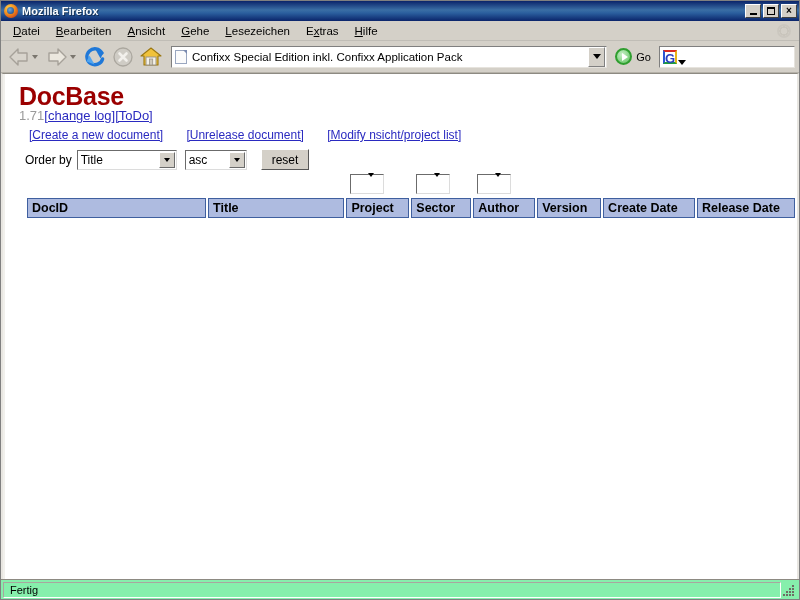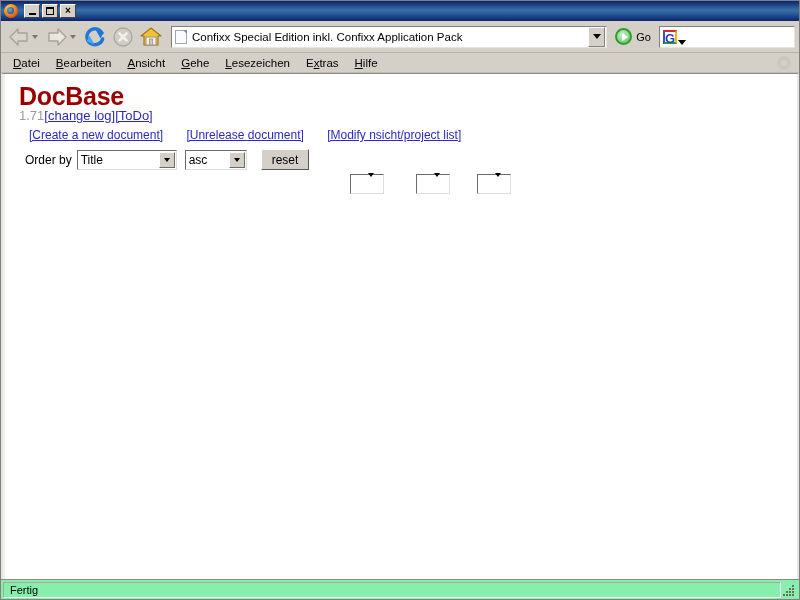--- a/index.html
+++ b/index.html
@@ -292,108 +292,109 @@
     background: #6e6b64;
   }
 </style>
 </head>
 <body>
 
 <div id="window">
 
   <div id="titlebar">
     <div id="titlebar-icon"></div>
+    <div id="titlebar-text">Mozilla Firefox</div>
     <div class="winbtn" id="btn-min">
         <span class="gl"></span>
       </div>
     <div class="winbtn" id="btn-max">
         <span class="gl"></span>
       </div>
     <div class="winbtn" id="btn-close">
         <span class="gl">×</span>
       </div>
-  </div>
-
-  <div id="navbar">
-
-    <div class="navbtn">
-      <span class="arrow-ico">
-        <svg width="24" height="22" viewBox="0 0 24 22">
-          <path d="M11 3 L3 11 L11 19 L11 15 L20 15 L20 7 L11 7 Z" fill="#d8d4cc" stroke="#a6a199" stroke-width="1.4" stroke-linejoin="round"></path>
-        </svg>
-      </span>
-      <span class="dropcaret"></span>
-    </div>
-
-    <div class="navbtn">
-      <span class="arrow-ico">
-        <svg width="24" height="22" viewBox="0 0 24 22">
-          <path d="M13 3 L21 11 L13 19 L13 15 L4 15 L4 7 L13 7 Z" fill="#ebe7de" stroke="#a6a199" stroke-width="1.4" stroke-linejoin="round"></path>
-        </svg>
-      </span>
-      <span class="dropcaret"></span>
-    </div>
-
-    <div class="navbtn">
-      <span id="reload-ico">
-        <svg width="24" height="24" viewBox="0 0 24 24">
-          <path d="M19 8 A8 8 0 1 0 19.6 14" fill="none" stroke="#1f78d8" stroke-width="3.4" stroke-linecap="round"></path>
-          <path d="M12.5 4.5 L20.5 7.5 L17.5 13.5 Z" fill="#1f78d8"></path>
-          <path d="M11.5 19.5 L3.5 16.5 L6.5 10.5 Z" fill="#4fa4f0"></path>
-        </svg>
-      </span>
-    </div>
-
-    <div class="navbtn">
-      <span id="stop-ico">
-        <svg width="24" height="24" viewBox="0 0 24 24">
-          <circle cx="12" cy="12" r="9" fill="#cfccc5" stroke="#aba79f" stroke-width="1.3"></circle>
-          <path d="M8.5 8.5 L15.5 15.5 M15.5 8.5 L8.5 15.5" stroke="#f2f0ec" stroke-width="2.6" stroke-linecap="round"></path>
-        </svg>
-      </span>
-    </div>
-
-    <div class="navbtn">
-      <span id="home-ico">
-        <svg width="24" height="24" viewBox="0 0 24 24">
-          <path d="M12 3 L22 11 L19 11 L19 20 L5 20 L5 11 L2 11 Z" fill="#f0c23a" stroke="#9a7712" stroke-width="1.1" stroke-linejoin="round"></path>
-          <rect x="7" y="12" width="10" height="8" fill="#f3f1ea" stroke="#9a9488" stroke-width="1"></rect>
-          <rect x="10.5" y="14" width="3.2" height="6" fill="#cfc9ba" stroke="#9a9488" stroke-width=".8"></rect>
-        </svg>
-      </span>
-    </div>
-
-    <div id="urlbar">
-      <span id="url-favicon"></span>
-      <span id="url-text">Confixx Special Edition inkl. Confixx Application Pack</span>
-      <span id="url-dropdown">
-        <span class="tri-down"></span>
-      </span>
-    </div>
-
-    <div id="go-btn">
-      <span id="go-circle"></span>
-      <span id="go-label">Go</span>
-    </div>
-
-    <div id="searchbar">
-      <span id="g-logo">G</span>
-      <span id="g-caret"></span>
-    </div>
   </div>
 
   <div id="menubar">
     <div class="menuitem"><u>D</u>atei</div>
     <div class="menuitem"><u>B</u>earbeiten</div>
     <div class="menuitem"><u>A</u>nsicht</div>
     <div class="menuitem"><u>G</u>ehe</div>
     <div class="menuitem"><u>L</u>esezeichen</div>
     <div class="menuitem">E<u>x</u>tras</div>
     <div class="menuitem"><u>H</u>ilfe</div>
     <div id="menu-gear"></div>
+  </div>
+
+  <div id="navbar">
+
+    <div class="navbtn">
+      <span class="arrow-ico">
+        <svg width="24" height="22" viewBox="0 0 24 22">
+          <path d="M11 3 L3 11 L11 19 L11 15 L20 15 L20 7 L11 7 Z" fill="#d8d4cc" stroke="#a6a199" stroke-width="1.4" stroke-linejoin="round"></path>
+        </svg>
+      </span>
+      <span class="dropcaret"></span>
+    </div>
+
+    <div class="navbtn">
+      <span class="arrow-ico">
+        <svg width="24" height="22" viewBox="0 0 24 22">
+          <path d="M13 3 L21 11 L13 19 L13 15 L4 15 L4 7 L13 7 Z" fill="#ebe7de" stroke="#a6a199" stroke-width="1.4" stroke-linejoin="round"></path>
+        </svg>
+      </span>
+      <span class="dropcaret"></span>
+    </div>
+
+    <div class="navbtn">
+      <span id="reload-ico">
+        <svg width="24" height="24" viewBox="0 0 24 24">
+          <path d="M19 8 A8 8 0 1 0 19.6 14" fill="none" stroke="#1f78d8" stroke-width="3.4" stroke-linecap="round"></path>
+          <path d="M12.5 4.5 L20.5 7.5 L17.5 13.5 Z" fill="#1f78d8"></path>
+          <path d="M11.5 19.5 L3.5 16.5 L6.5 10.5 Z" fill="#4fa4f0"></path>
+        </svg>
+      </span>
+    </div>
+
+    <div class="navbtn">
+      <span id="stop-ico">
+        <svg width="24" height="24" viewBox="0 0 24 24">
+          <circle cx="12" cy="12" r="9" fill="#cfccc5" stroke="#aba79f" stroke-width="1.3"></circle>
+          <path d="M8.5 8.5 L15.5 15.5 M15.5 8.5 L8.5 15.5" stroke="#f2f0ec" stroke-width="2.6" stroke-linecap="round"></path>
+        </svg>
+      </span>
+    </div>
+
+    <div class="navbtn">
+      <span id="home-ico">
+        <svg width="24" height="24" viewBox="0 0 24 24">
+          <path d="M12 3 L22 11 L19 11 L19 20 L5 20 L5 11 L2 11 Z" fill="#f0c23a" stroke="#9a7712" stroke-width="1.1" stroke-linejoin="round"></path>
+          <rect x="7" y="12" width="10" height="8" fill="#f3f1ea" stroke="#9a9488" stroke-width="1"></rect>
+          <rect x="10.5" y="14" width="3.2" height="6" fill="#cfc9ba" stroke="#9a9488" stroke-width=".8"></rect>
+        </svg>
+      </span>
+    </div>
+
+    <div id="urlbar">
+      <span id="url-favicon"></span>
+      <span id="url-text">Confixx Special Edition inkl. Confixx Application Pack</span>
+      <span id="url-dropdown">
+        <span class="tri-down"></span>
+      </span>
+    </div>
+
+    <div id="go-btn">
+      <span id="go-circle"></span>
+      <span id="go-label">Go</span>
+    </div>
+
+    <div id="searchbar">
+      <span id="g-logo">G</span>
+      <span id="g-caret"></span>
+    </div>
   </div>
 
   <div id="content">
     <div id="page">
 
       <div id="docbase-title">DocBase</div>
 
       <div id="version-line">
         <span id="version-num">1.71</span><span class="brlink">[change log]</span><span class="brlink">[ToDo]</span>
       </div>
@@ -431,20 +432,35 @@
         <span class="mini-select" style="left:411px">
           <span class="sel-text"></span>
           <span class="sel-arrow"><span class="tri"></span></span>
         </span>
         <span class="mini-select" style="left:472px">
           <span class="sel-text"></span>
           <span class="sel-arrow"><span class="tri"></span></span>
         </span>
       </div>
 
+      <table id="results-table">
+        <thead>
+          <tr>
+            <th style="width:180px">DocID</th>
+            <th style="width:137px">Title</th>
+            <th style="width:63px">Project</th>
+            <th style="width:60px">Sector</th>
+            <th style="width:62px">Author</th>
+            <th style="width:64px">Version</th>
+            <th style="width:92px">Create Date</th>
+            <th style="width:98px">Release Date</th>
+          </tr>
+        </thead>
+        <tbody></tbody>
+      </table>
 
     </div>
   </div>
 
   <div id="statusbar">
     <div id="status-panel">Fertig</div>
     <div id="resize-grip">
       <i style="left:9px;top:3px"></i>
       <i style="left:6px;top:6px"></i>
         <i style="left:9px;top:6px"></i>

